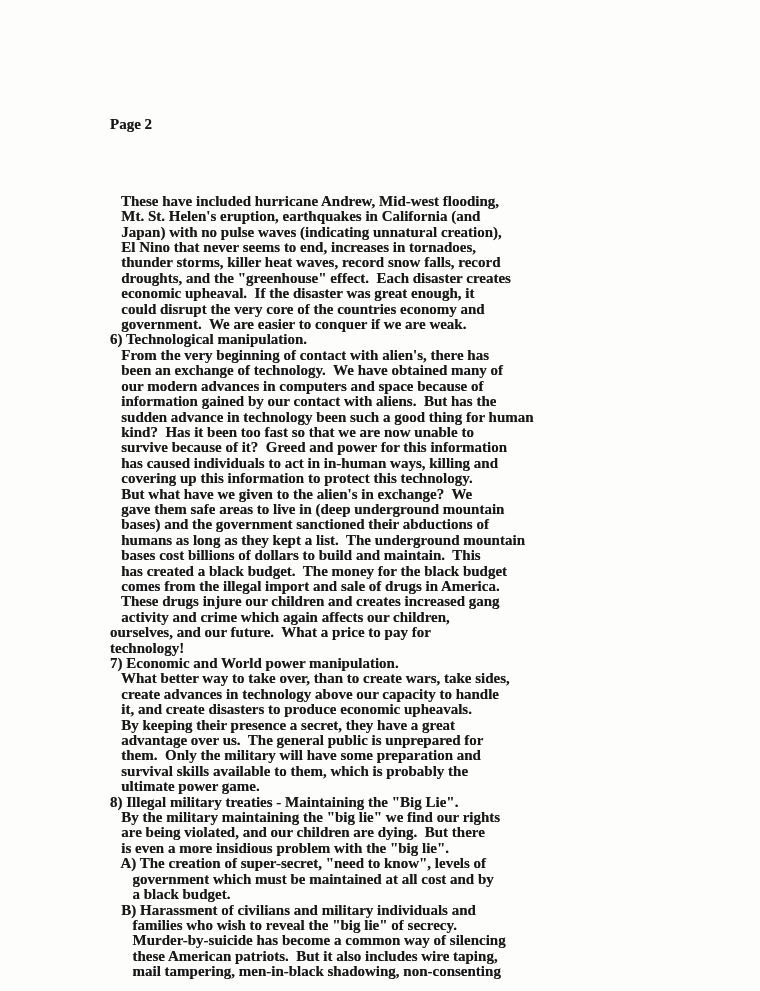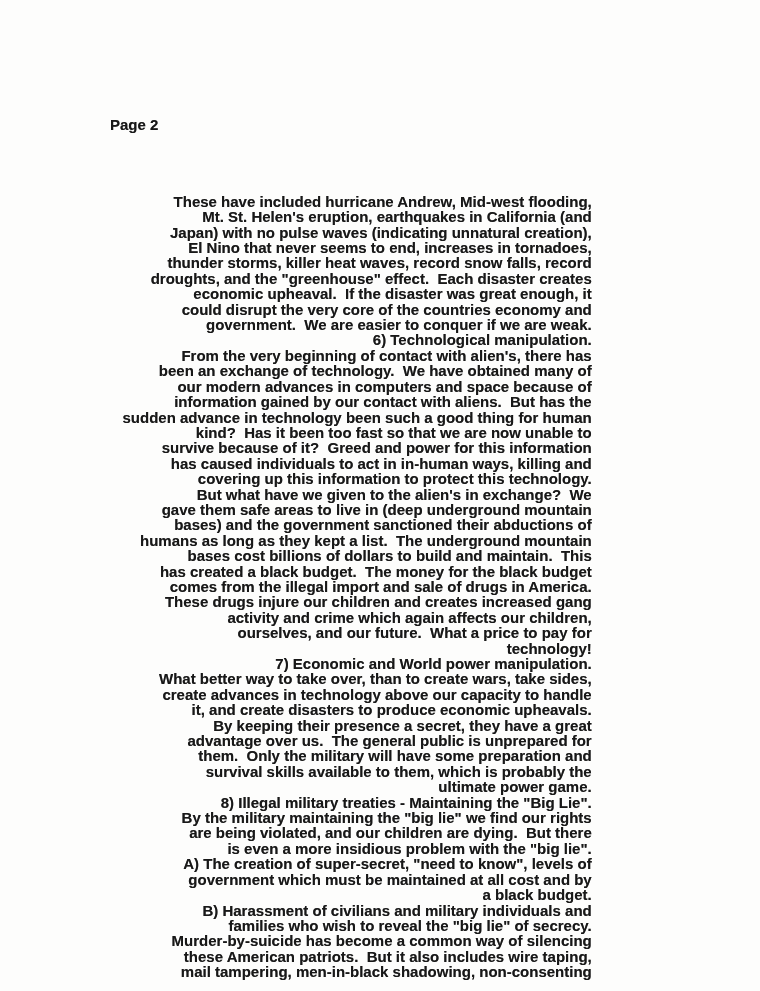--- a/index.html
+++ b/index.html
@@ -3,38 +3,38 @@
 <meta charset="utf-8">
 <style>
   * { margin: 0; padding: 0; box-sizing: border-box; }
   html, body { background: #ffffff; }
   .scan-page {
     position: relative;
     width: 760px;
     height: 991px;
     background: #fdfdfc;
     overflow: hidden;
-    font-family: Liberation Sans, sans-serif;
+    font-family: Liberation Serif, serif;
     color: #181818;
     padding-left: 36px;
   }
   .doc {
     position: absolute;
     left: 110px;
     top: 86px;
     font-size: 15px;
     line-height: 15.4px;
     font-weight: 700;
     white-space: pre;
     letter-spacing: 0px;
     
     text-shadow: 0 0 0.4px rgba(20,20,20,0.55);
   }
   .page-header { margin-bottom: 30.8px; } 
-  .line { white-space: pre; text-align: right; }
+  .line { white-space: pre; }
 </style>
 </head>
 <body>
 
 <div class="scan-page">
   <div class="doc">
     <div class="page-header">Page 2</div>
     <div id="doc-body"><div class="line">   These have included hurricane Andrew, Mid-west flooding,</div><div class="line">   Mt. St. Helen's eruption, earthquakes in California (and</div><div class="line">   Japan) with no pulse waves (indicating unnatural creation),</div><div class="line">   El Nino that never seems to end, increases in tornadoes,</div><div class="line">   thunder storms, killer heat waves, record snow falls, record</div><div class="line">   droughts, and the "greenhouse" effect.  Each disaster creates</div><div class="line">   economic upheaval.  If the disaster was great enough, it</div><div class="line">   could disrupt the very core of the countries economy and</div><div class="line">   government.  We are easier to conquer if we are weak.</div><div class="line">6) Technological manipulation.</div><div class="line">   From the very beginning of contact with alien's, there has</div><div class="line">   been an exchange of technology.  We have obtained many of</div><div class="line">   our modern advances in computers and space because of</div><div class="line">   information gained by our contact with aliens.  But has the</div><div class="line">   sudden advance in technology been such a good thing for human</div><div class="line">   kind?  Has it been too fast so that we are now unable to</div><div class="line">   survive because of it?  Greed and power for this information</div><div class="line">   has caused individuals to act in in-human ways, killing and</div><div class="line">   covering up this information to protect this technology.</div><div class="line">   But what have we given to the alien's in exchange?  We</div><div class="line">   gave them safe areas to live in (deep underground mountain</div><div class="line">   bases) and the government sanctioned their abductions of</div><div class="line">   humans as long as they kept a list.  The underground mountain</div><div class="line">   bases cost billions of dollars to build and maintain.  This</div><div class="line">   has created a black budget.  The money for the black budget</div><div class="line">   comes from the illegal import and sale of drugs in America.</div><div class="line">   These drugs injure our children and creates increased gang</div><div class="line">   activity and crime which again affects our children,</div><div class="line">ourselves, and our future.  What a price to pay for</div><div class="line">technology!</div><div class="line">7) Economic and World power manipulation.</div><div class="line">   What better way to take over, than to create wars, take sides,</div><div class="line">   create advances in technology above our capacity to handle</div><div class="line">   it, and create disasters to produce economic upheavals.</div><div class="line">   By keeping their presence a secret, they have a great</div><div class="line">   advantage over us.  The general public is unprepared for</div><div class="line">   them.  Only the military will have some preparation and</div><div class="line">   survival skills available to them, which is probably the</div><div class="line">   ultimate power game.</div><div class="line">8) Illegal military treaties - Maintaining the "Big Lie".</div><div class="line">   By the military maintaining the "big lie" we find our rights</div><div class="line">   are being violated, and our children are dying.  But there</div><div class="line">   is even a more insidious problem with the "big lie".</div><div class="line">   A) The creation of super-secret, "need to know", levels of</div><div class="line">      government which must be maintained at all cost and by</div><div class="line">      a black budget.</div><div class="line">   B) Harassment of civilians and military individuals and</div><div class="line">      families who wish to reveal the "big lie" of secrecy.</div><div class="line">      Murder-by-suicide has become a common way of silencing</div><div class="line">      these American patriots.  But it also includes wire taping,</div><div class="line">      mail tampering, men-in-black shadowing, non-consenting</div></div>
   </div>
 </div>

